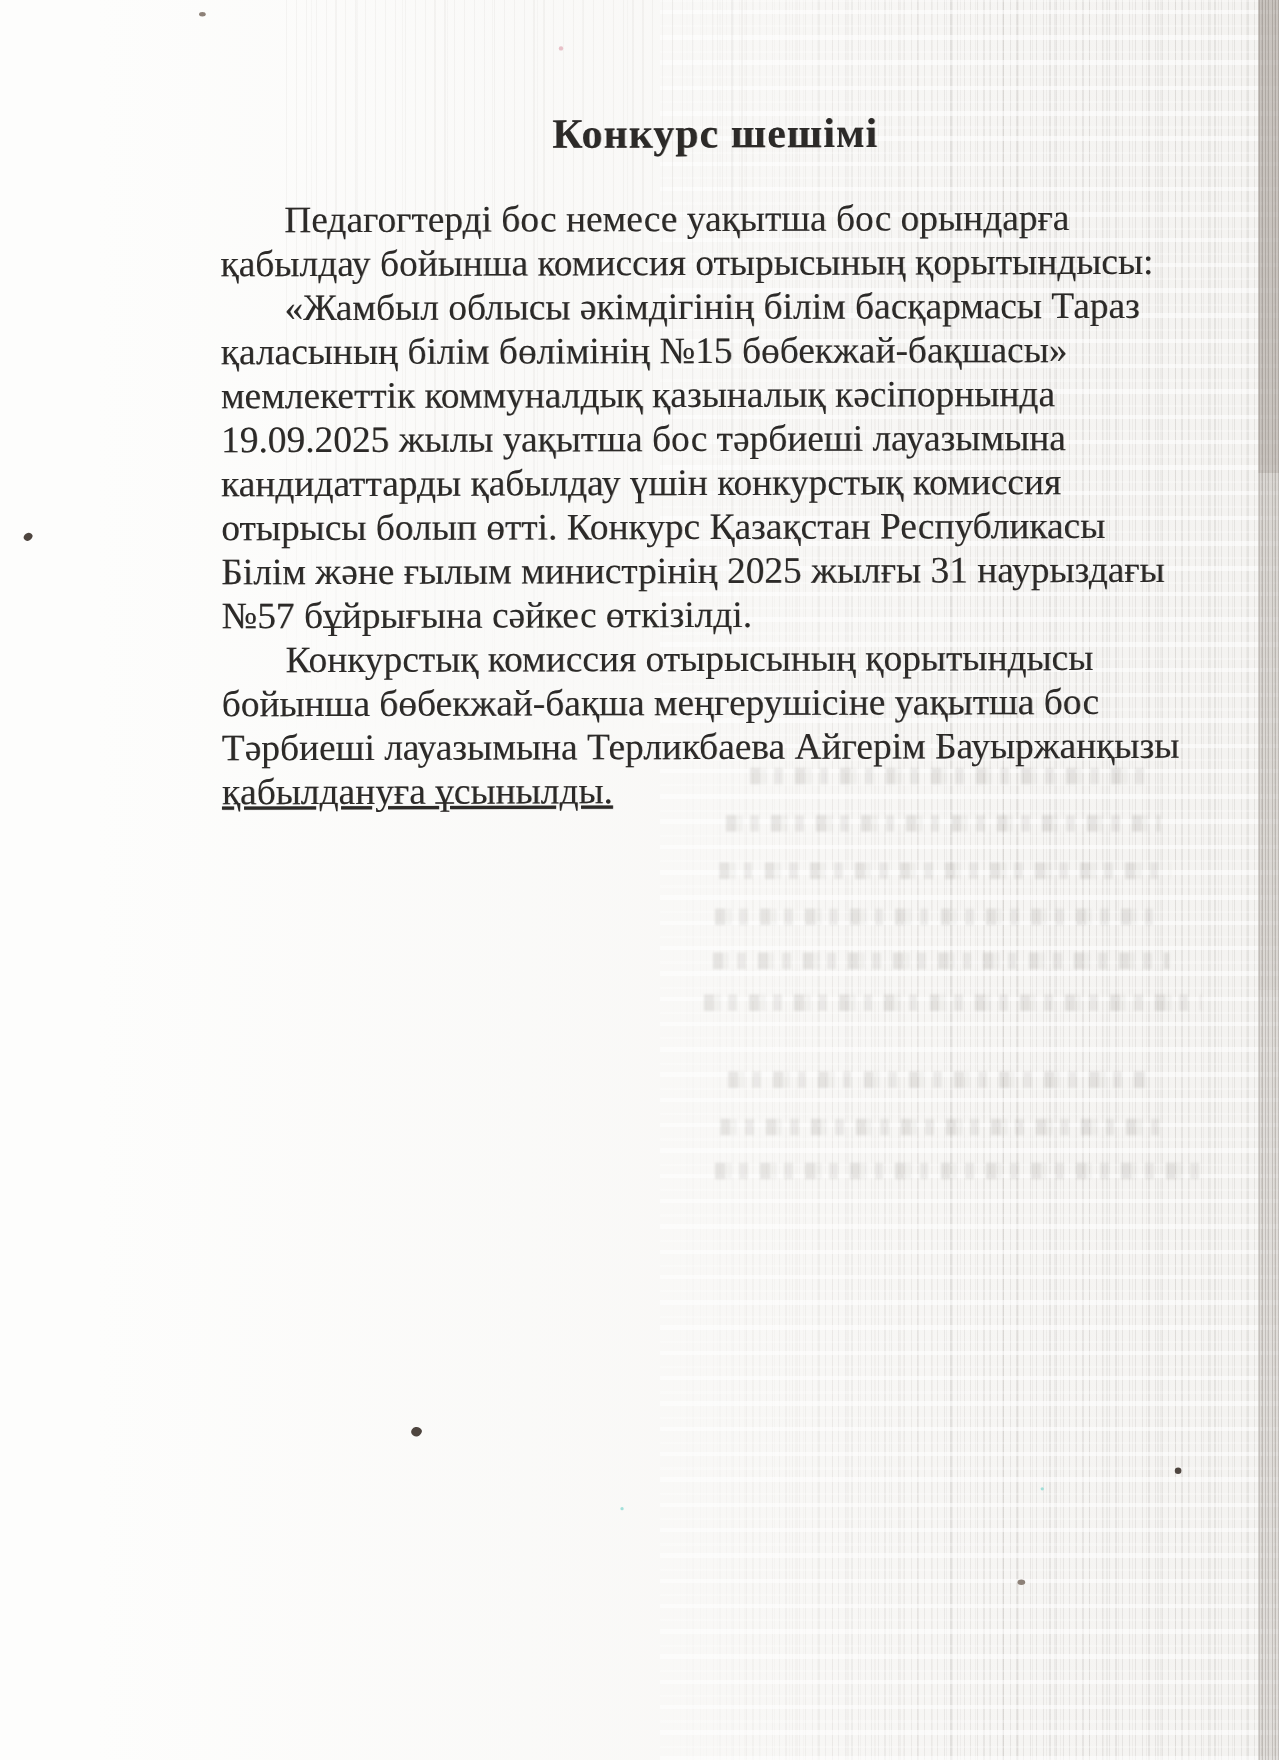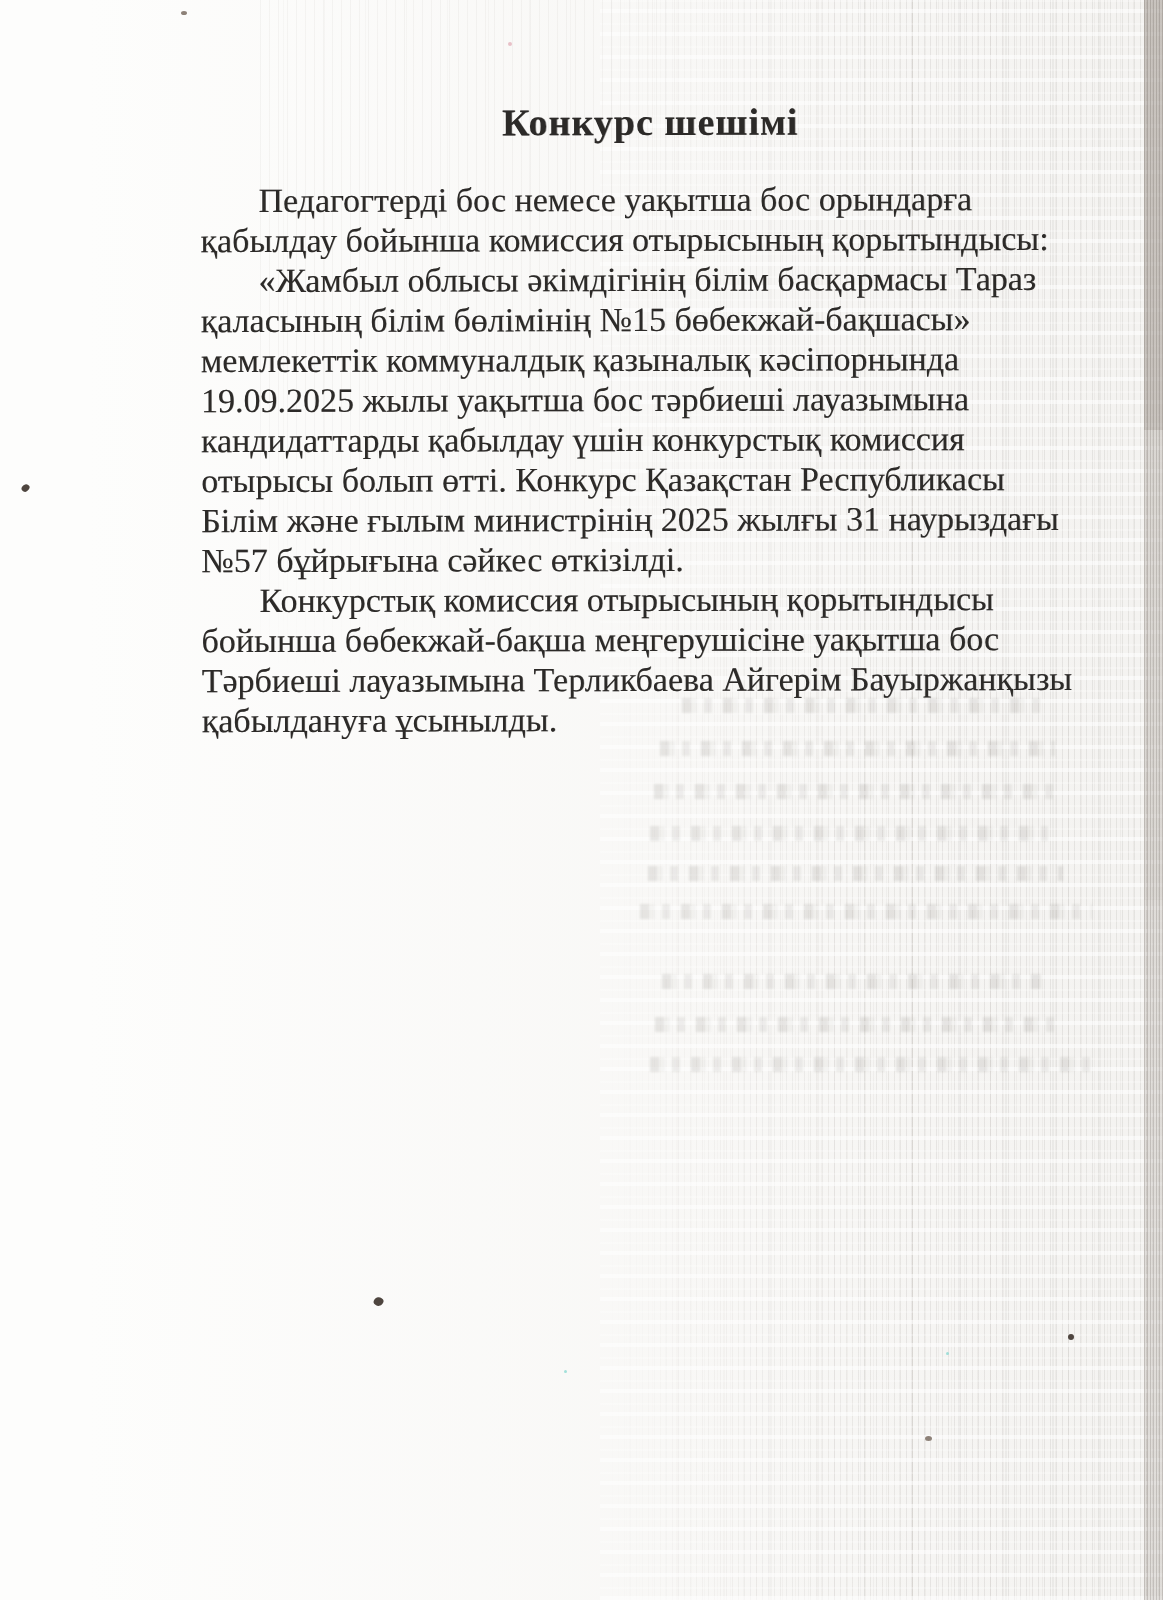--- a/index.html
+++ b/index.html
@@ -125,17 +125,17 @@
         <div class="doc-line" style="top: 120px;">қаласының білім бөлімінің №15 бөбекжай-бақшасы»</div>
         <div class="doc-line" style="top: 160px;">мемлекеттік коммуналдық қазыналық кәсіпорнында</div>
         <div class="doc-line" style="top: 200px;">19.09.2025 жылы уақытша бос тәрбиеші лауазымына</div>
         <div class="doc-line" style="top: 240px;">кандидаттарды қабылдау үшін конкурстық комиссия</div>
         <div class="doc-line" style="top: 280px;">отырысы болып өтті. Конкурс Қазақстан Республикасы</div>
         <div class="doc-line" style="top: 320px;">Білім және ғылым министрінің 2025 жылғы 31 наурыздағы</div>
         <div class="doc-line" style="top: 360px;">№57 бұйрығына сәйкес өткізілді.</div>
         <div class="doc-line indent" style="top: 400px;">Конкурстық комиссия отырысының қорытындысы</div>
         <div class="doc-line" style="top: 440px;">бойынша бөбекжай-бақша меңгерушісіне уақытша бос</div>
         <div class="doc-line" style="top: 480px;">Тәрбиеші лауазымына Терликбаева Айгерім Бауыржанқызы</div>
-        <div class="doc-line" style="top: 520px;">қабылдануға ұсынылды.</div>
+        <div class="doc-line" style="top: 520px; text-decoration: underline;">қабылдануға ұсынылды.</div>
       </div>
   </div>
 
 </div>
 
 </body></html>

